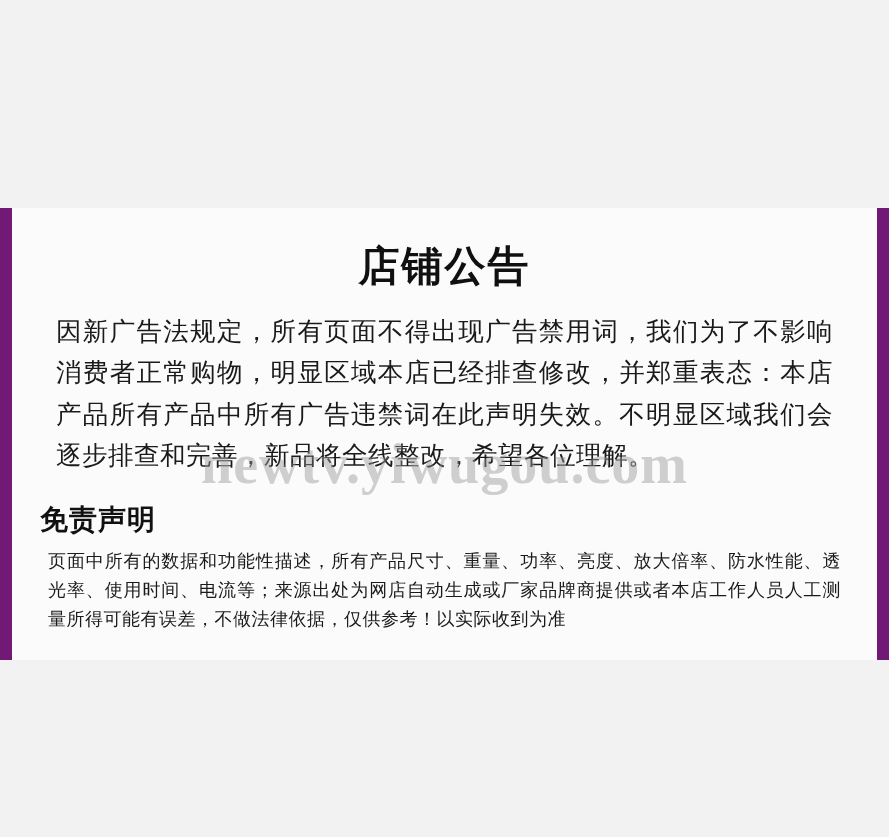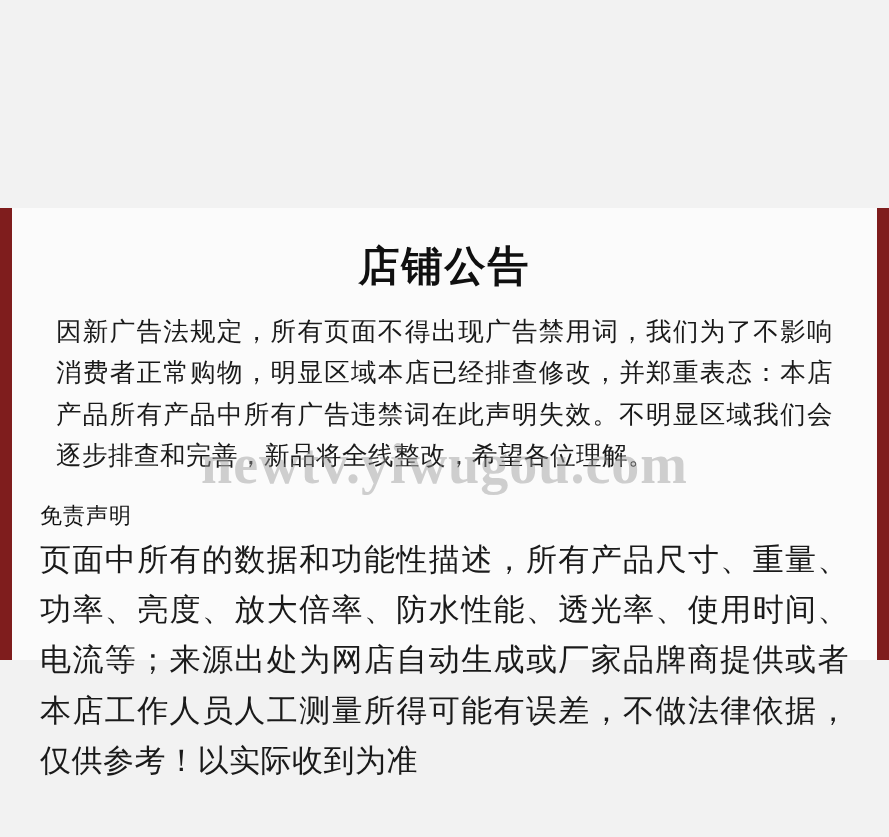--- a/index.html
+++ b/index.html
@@ -10,21 +10,21 @@
     width: 889px;
     height: 837px;
     background: #ffffff;
     font-family: "Liberation Sans", sans-serif;
     overflow: hidden;
   }
   .page {
     position: relative;
     width: 889px;
     height: 837px;
-    background: #7f1d1d;
+    background: #701a75;
     overflow: hidden;
   }
   
   .band-top {
     position: absolute;
     left: 0;
     top: 0;
     width: 889px;
     height: 208px;
     background: #f2f2f2;
@@ -58,34 +58,34 @@
   }
   .notice-body {
     font-size: 25.5px;
     line-height: 1.62;
     color: #1a1a1a;
     letter-spacing: 0.5px;
     text-align: justify;
     margin: 16px;
   }
   .section-heading {
-    font-size: 22px;
-    font-weight: normal;
+    font-size: 28px;
+    font-weight: bold;
     color: #111111;
     margin: 26px 0 4px 0;
     line-height: 1.3;
     letter-spacing: 1px;
   }
   .disclaimer-body {
-    font-size: 31px;
+    font-size: 18px;
     line-height: 1.62;
     color: #1a1a1a;
     letter-spacing: 0.5px;
     text-align: justify;
-    margin: 0;
+    margin: 8px;
   }
   
   .watermark {
     position: absolute;
     left: 0;
     top: 432px;
     width: 889px;
     text-align: center;
     font-size: 56px;
     font-weight: bold;

